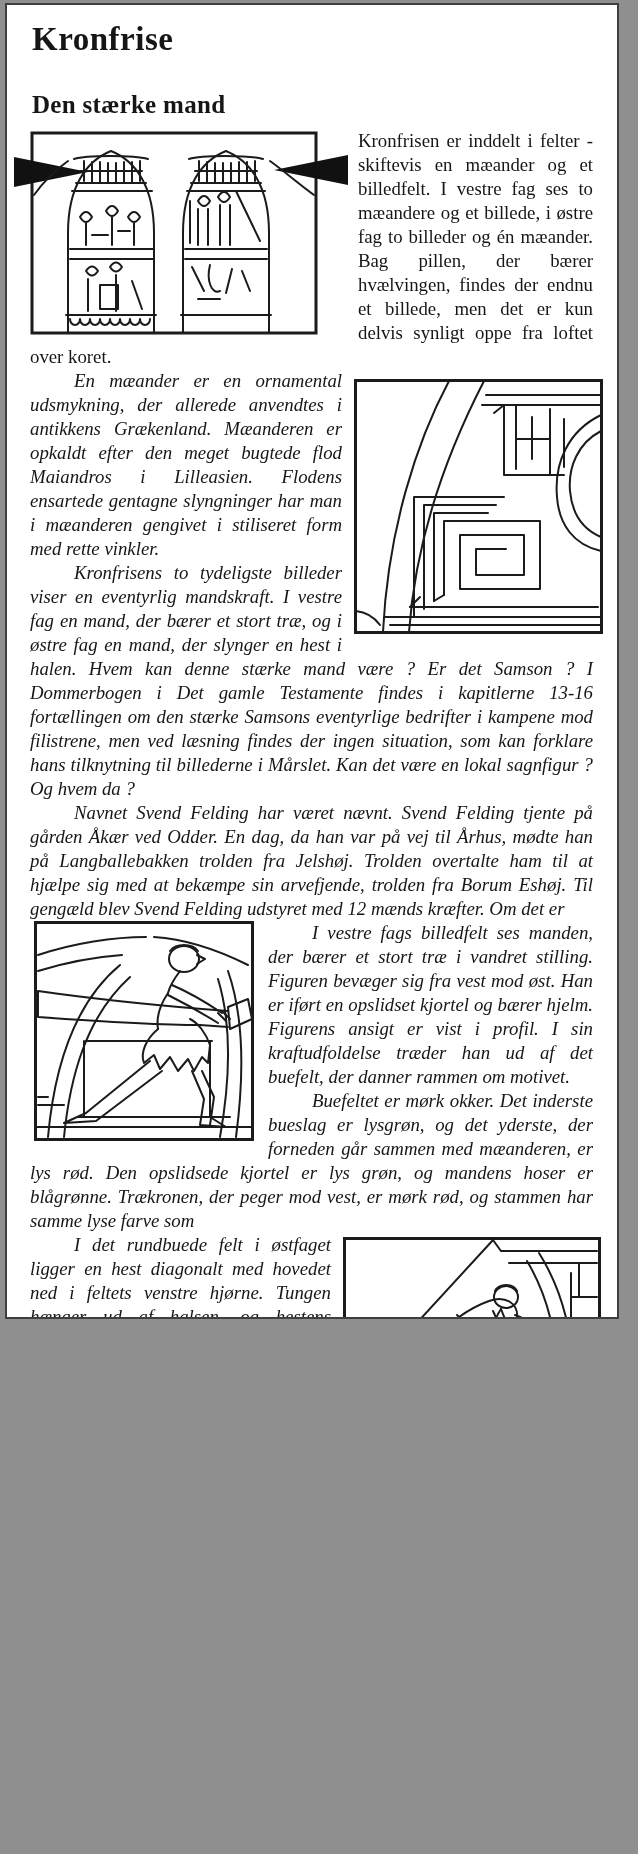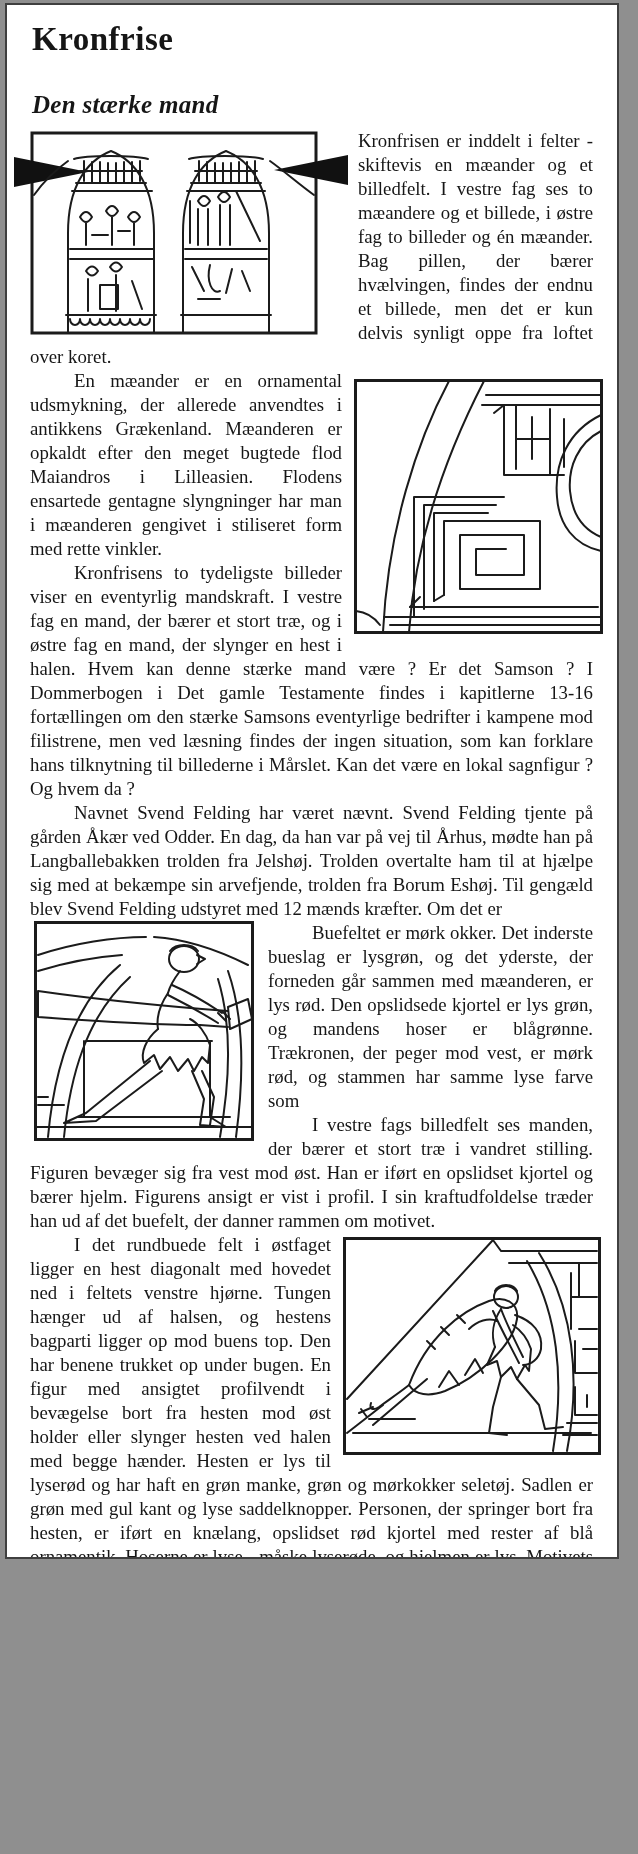--- a/index.html
+++ b/index.html
@@ -3,38 +3,38 @@
 <meta charset="utf-8">
 <style>
   html,body{margin:0;padding:0;}
   body{
     width:638px;height:1854px;position:relative;
     background:#8f8f8f;
     font-family:"Liberation Serif", serif;
   }
   .page{
     position:absolute;left:5px;top:3px;
-    width:614px;height:1556px;box-sizing:border-box;
+    width:614px;height:1316px;box-sizing:border-box;
     background:#ffffff;border:2px solid #3f3f3f;
     padding:10px 24px 0 23px;overflow:hidden;
     color:#161616;
   }
   h1.title{
     font-size:33px;line-height:1.1;font-weight:700;
     margin:6px 0 0 2px;letter-spacing:.5px;
   }
   h2.subtitle{
     font-size:25px;line-height:1.1;font-weight:700;
-    margin:34px 0 10px 2px;letter-spacing:.3px;font-style:italic;
+    margin:34px 0 10px 2px;letter-spacing:.3px;
   }
   p.body-par{
     font-size:18.8px;line-height:24px;margin:0;
     text-align:justify;
   }
-  p.indent{text-indent:44px;}
+  p.indent{text-indent:44px;font-style:italic;}
   figure{margin:0;}
   figure svg{display:block;}
   .fig1{float:left;margin:2px 10px 8px -16px;}
   .fig2{float:right;margin:10px -10px 10px 12px;}
   .fig3{float:left;margin:0 14px 4px 4px;}
   .fig4{float:right;margin:4px -8px 8px 12px;}
   .ln{fill:none;stroke:#1b1b1b;stroke-width:2;stroke-linecap:round;stroke-linejoin:round;}
   .frame{fill:#ffffff;stroke:#1b1b1b;stroke-width:3;}
   .solid{fill:#111111;stroke:none;}
 </style>
@@ -115,22 +115,22 @@
       <path class="ln" stroke-width="1.6" d="M163,34 L171,38 L163,43 M136,30 C142,22 158,22 164,30"></path>
       <path class="ln" d="M146,50 C140,58 136,64 134,72"></path>
       <path class="ln" d="M138,64 C152,70 170,80 188,92 M134,74 C150,82 168,92 184,102"></path>
       <path class="ln" d="M134,72 C126,84 122,96 124,108"></path>
       <path class="ln" d="M124,108 C112,118 106,132 110,142 L120,134 L126,148 L136,136 L144,150 L154,138 L160,150 L168,136 L174,142 L176,124 C172,112 164,102 156,98"></path>
       <path class="ln" d="M116,140 L52,192 M128,150 L62,200 M52,192 L30,202 L62,200"></path>
       <path class="ln" d="M158,150 L170,178 L166,204 M168,150 L180,176 L176,204 M166,204 L192,206 L176,196"></path>
     </svg>
   </figure>
 
+  <p class="body-par indent">I vestre fags billedfelt ses manden, der bærer et stort træ i vandret stilling. Figuren bevæger sig fra vest mod øst. Han er iført en opslidset kjortel og bærer hjelm. Figurens ansigt er vist i profil. I sin kraftudfoldelse træder han ud af det buefelt, der danner rammen om motivet.</p>
   <p class="body-par indent">Buefeltet er mørk okker. Det inderste bueslag er lysgrøn, og det yderste, der forneden går sammen med mæanderen, er lys rød. Den opslidsede kjortel er lys grøn, og mandens hoser er blågrønne. Trækronen, der peger mod vest, er mørk rød, og stammen har samme lyse farve som</p>
-  <p class="body-par indent">I vestre fags billedfelt ses manden, der bærer et stort træ i vandret stilling. Figuren bevæger sig fra vest mod øst. Han er iført en opslidset kjortel og bærer hjelm. Figurens ansigt er vist i profil. I sin kraftudfoldelse træder han ud af det buefelt, der danner rammen om motivet.</p>
 
   <figure class="fig4">
     <svg width="258" height="218" viewBox="0 0 258 218" aria-hidden="true">
       <rect class="frame" x="1.5" y="1.5" width="255" height="215"></rect>
       <path class="ln" d="M150,3 L4,162 M30,188 L84,142 M4,196 L40,168"></path>
       <path class="ln" d="M10,196 H248 M26,182 H72"></path>
       <path class="ln" stroke-width="1.6" d="M150,3 L158,14 M158,14 H254 M166,26 H254"></path>
       <path class="ln" d="M196,16 C230,70 238,140 224,214"></path>
       <path class="ln" stroke-width="1.6" d="M184,24 C214,74 222,140 210,214"></path>
       <path class="ln" stroke-width="1.8" d="M236,26 V60 M228,36 V92 M228,60 H254 M236,92 H254 M232,104 V136 M232,136 H254 M240,112 H254 M232,150 V178 M232,178 H254 M244,158 V170 M224,186 H254 M220,198 H254"></path>

